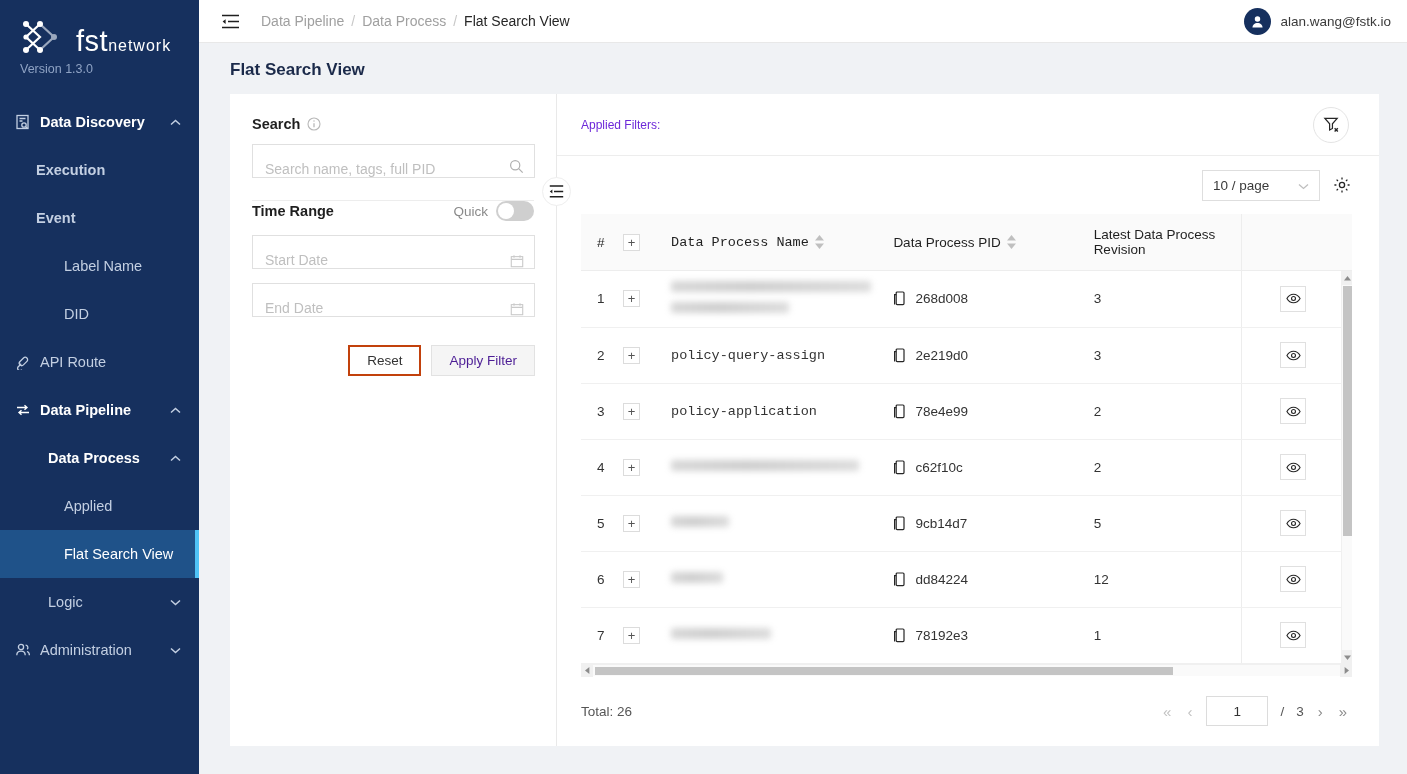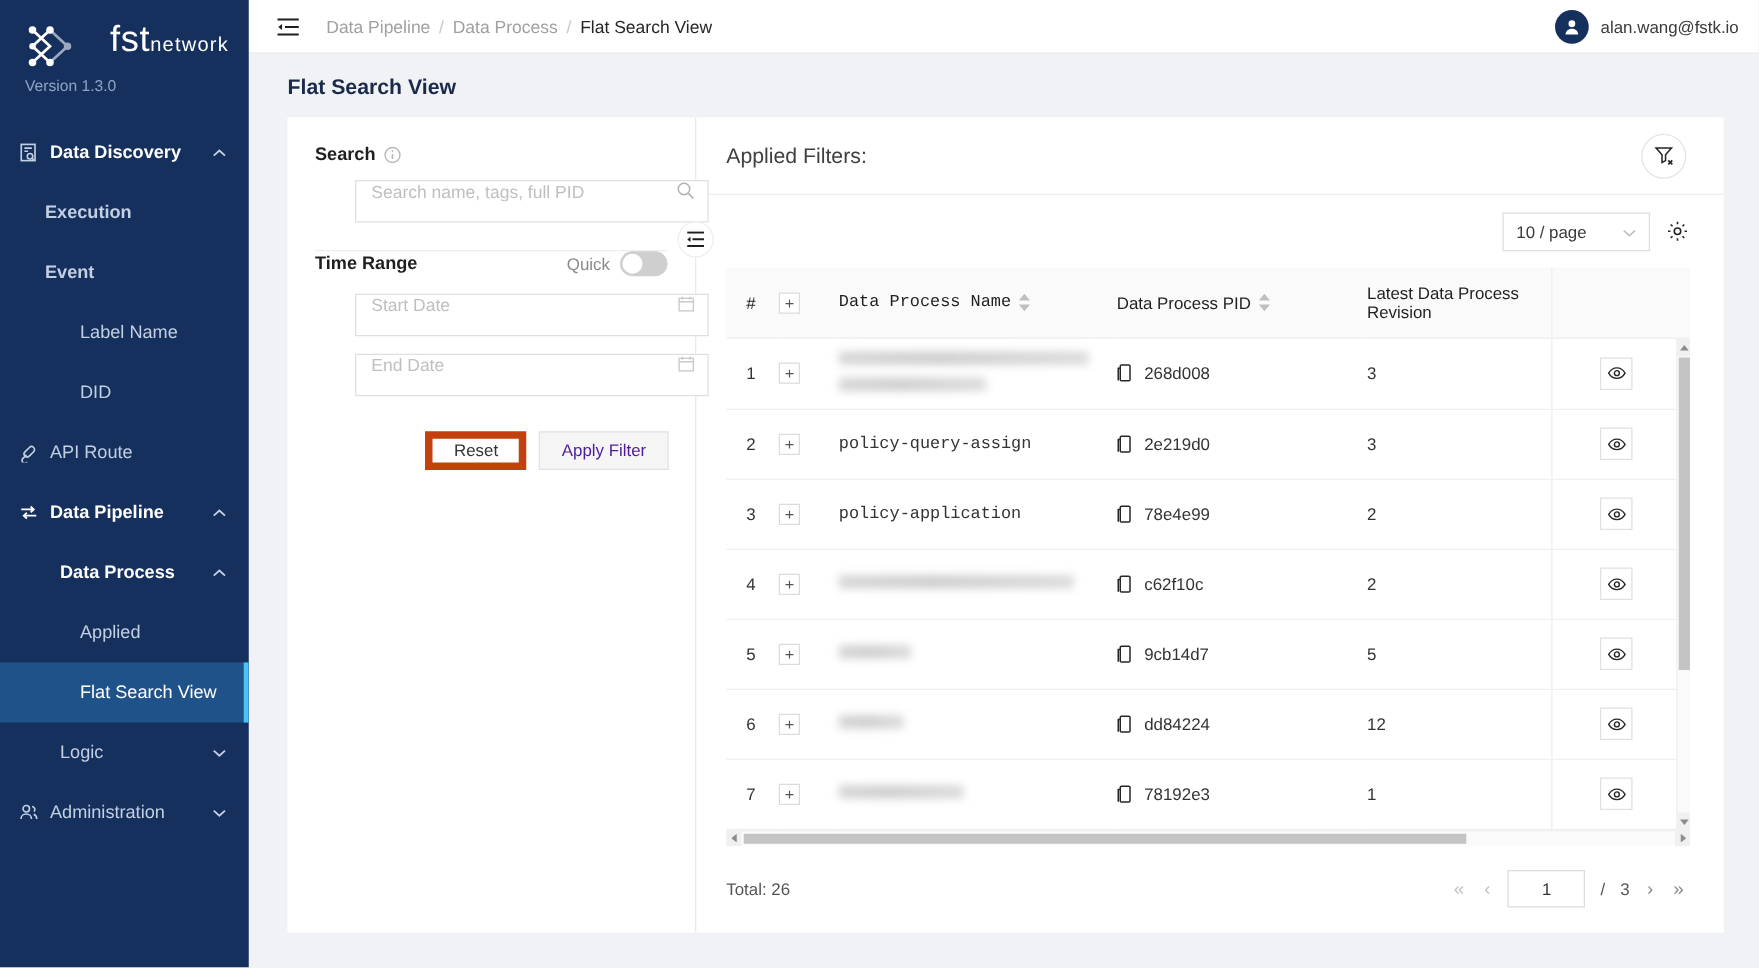--- a/index.html
+++ b/index.html
@@ -13,21 +13,21 @@
 
   
   .sidebar {
     width: 199px; height: 774px;
     background: #16305e;
     flex: 0 0 199px;
     position: relative;
     overflow: hidden;
   }
   .brand { padding: 18px 0 0 18px; }
-  .brand-logo { display: flex; align-items: flex-start; gap: 24px; }
+  .brand-logo { display: flex; align-items: flex-end; gap: 12px; }
   .brand-mark { width: 46px; height: 38px; }
   .brand-text { font-size: 26px; color: #ffffff; letter-spacing: .5px; line-height: 1; }
   .brand-text .fst { font-weight: 400; font-size: 29px; }
   .brand-text .net { font-size: 16px; letter-spacing: 1px; }
   .brand-version {
     font-size: 12.5px; color: #8fa3c4; margin: 6px 0 0 2px;
   }
 
   .nav { margin-top: 22px; }
   .nav-item {
@@ -112,24 +112,23 @@
     position: relative;
   }
   .panel-label-row { display: flex; align-items: center; gap: 7px; }
   .panel-label { font-size: 14.5px; font-weight: bold; color: #1f1f1f; }
   .info-icon { width: 14px; height: 14px; }
   .txt-input {
     margin-top: 12px;
     height: 34px; width: 283px;
     border: 1px solid #e0e0e0;
     background: #fff;
-    display: flex; align-items: flex-start;
+    display: flex; align-items: flex-end;
     padding: 0 10px 0 12px;
     font-size: 14px;
-    margin-left: 32px;
   }
   .txt-input input {
     border: 0; outline: 0; flex: 1; font-size: 14px;
     font-family: "Liberation Sans", sans-serif; color: #333;
     background: transparent;
   }
   .txt-input input::placeholder { color: #bfbfbf; }
   .panel-divider { height: 1px; background: #ededed; margin: 22px 0 0 0; }
   .time-row {
     display: flex; align-items: center; 
@@ -146,40 +145,40 @@
   }
   .date-input { margin-top: 14px; }
   .cal-icon { width: 14px; height: 14px; opacity: .45; }
   .btn-row { display: flex; gap: 10px; margin-top: 28px; justify-content: flex-end; width: 283px; }
   .btn {
     height: 31px; padding: 0 17px;
     font-size: 13.5px; cursor: pointer;
     display: flex; align-items: center; justify-content: center;
     font-family: "Liberation Sans", sans-serif;
   }
-  .btn-default { background: #fff; border: 6px solid #c2410c; color: #333; text-align: center; }
+  .btn-default { background: #fff; border: 2px solid #c2410c; color: #333; text-align: center; }
   .btn-disabled { background: #f5f5f5; border: 1px solid #e2e2e2; color: #4c1d95; cursor: not-allowed; }
 
   .panel-toggle {
     position: absolute; right: -15px; top: 83px;
     width: 29px; height: 29px; border-radius: 50%;
     background: #fff; border: 1px solid #eeeeee;
     display: flex; align-items: center; justify-content: center;
     cursor: pointer; z-index: 5;
   }
 
   
   .results { flex: 1; background: #ffffff; display: flex; flex-direction: column; min-width: 0; }
   .filters-bar {
     height: 62px; flex: 0 0 62px;
     display: flex; align-items: center;
     padding: 0 30px 0 24px;
     border-bottom: 1px solid #ededed;
   }
-  .filters-label { font-size: 17px; color: #404040; text-align: right; }
+  .filters-label { font-size: 12px; color: #6d28d9; text-align: right; }
   .clear-filter-btn {
     margin-left: auto;
     width: 36px; height: 36px; border-radius: 50%;
     border: 1px solid #e4e4e4; background: #fff;
     display: flex; align-items: center; justify-content: center; cursor: pointer;
   }
   .table-toolbar {
     height: 58px; flex: 0 0 58px;
     display: flex; align-items: center; justify-content: flex-end;
     padding: 0 27px 0 0;

